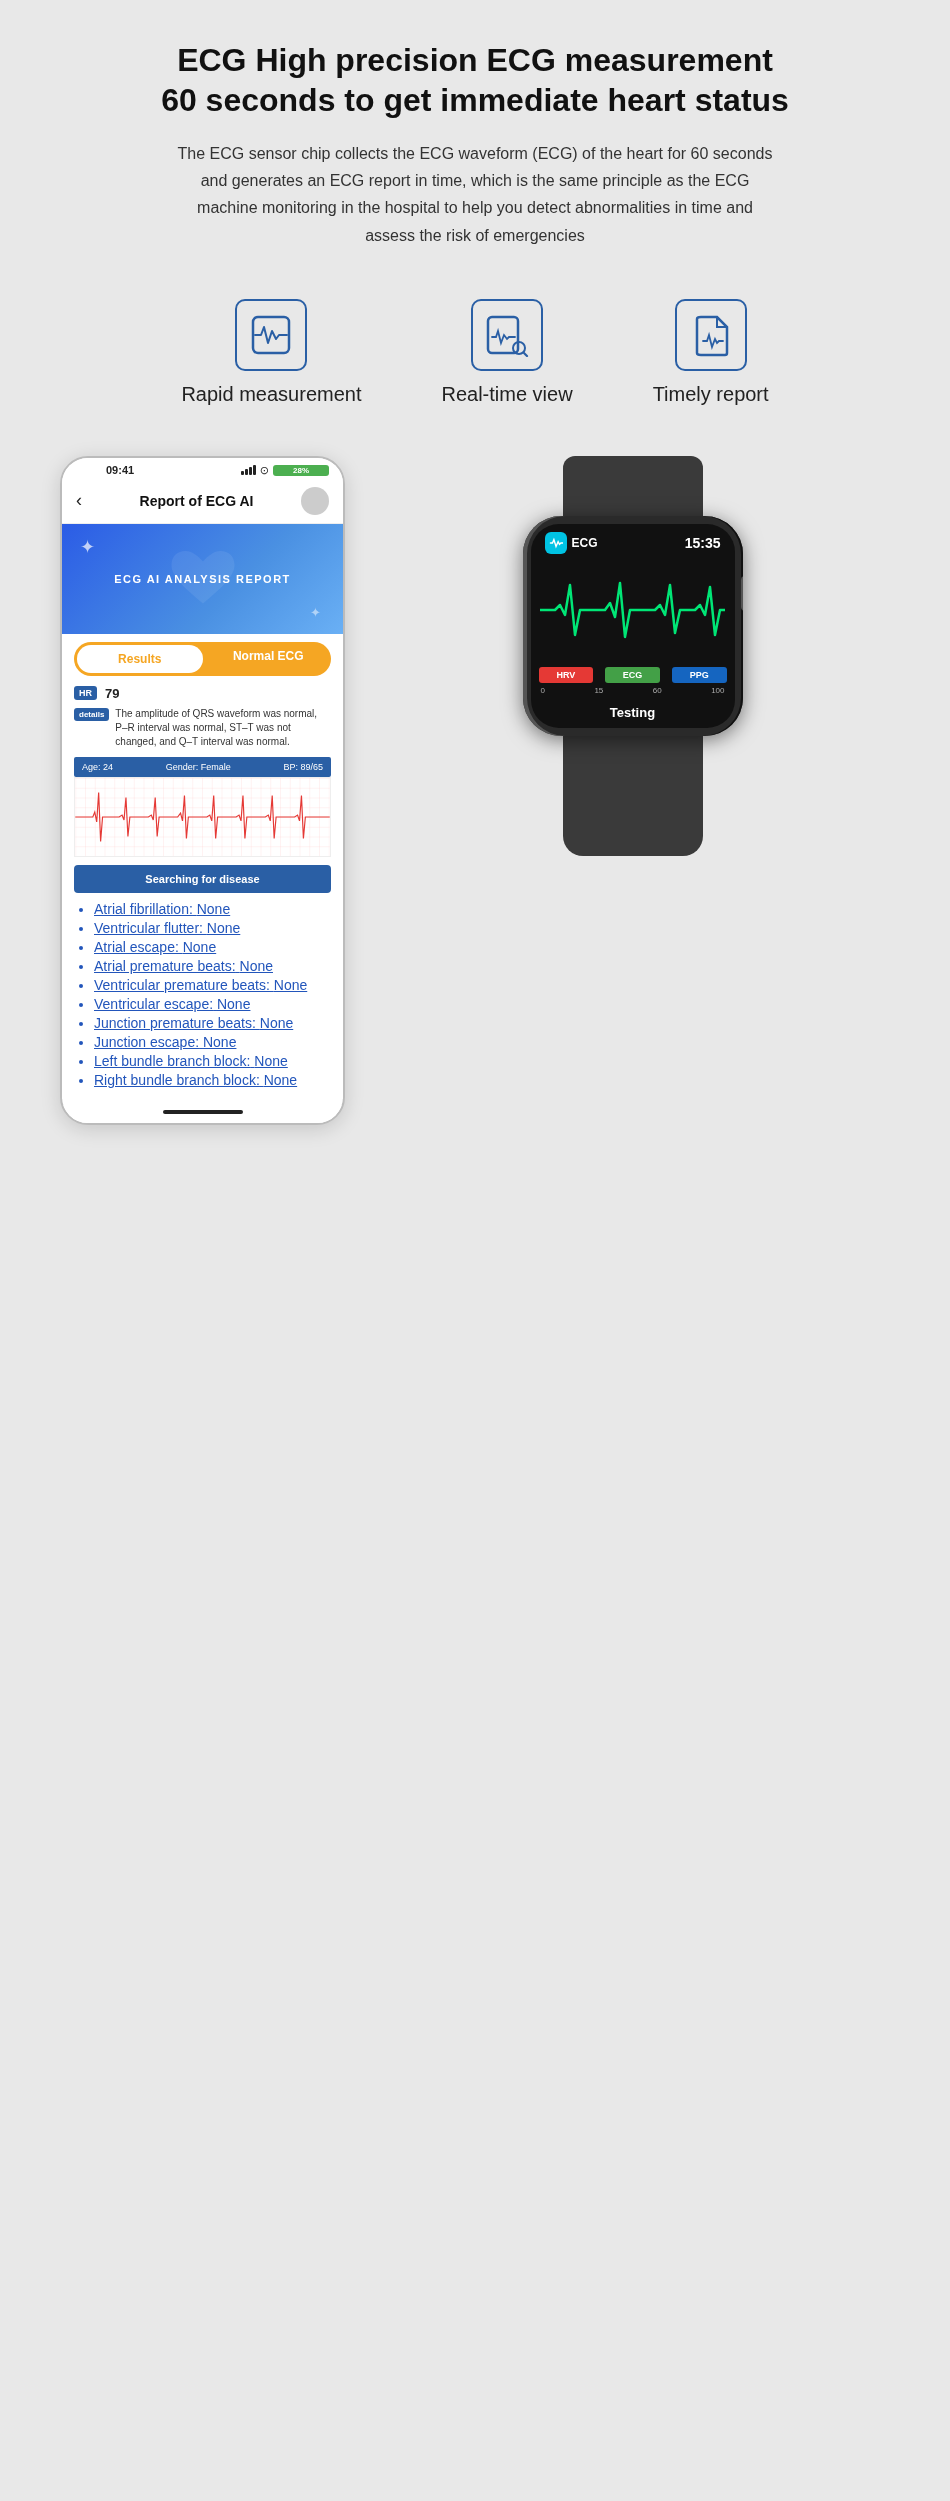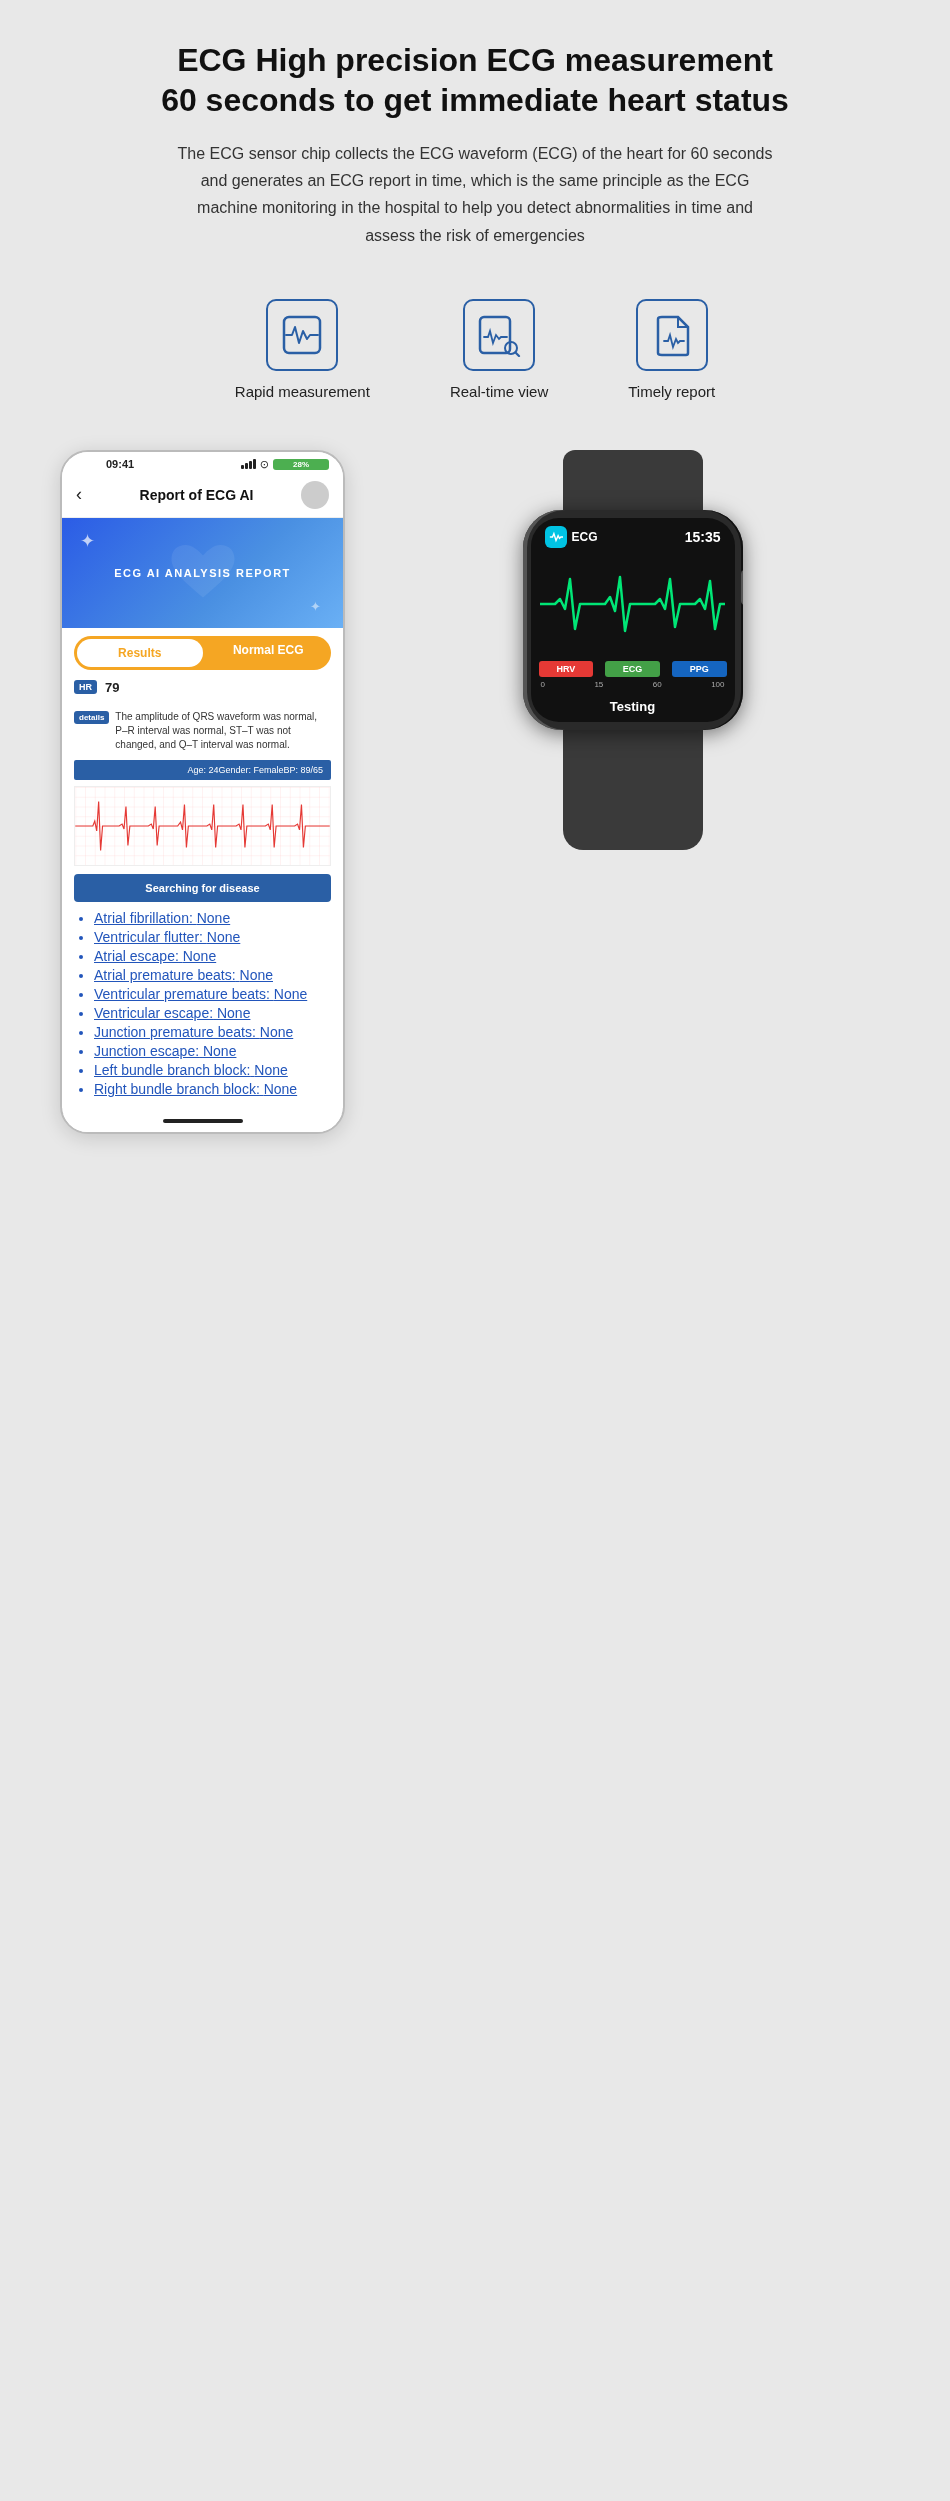--- a/index.html
+++ b/index.html
@@ -54,21 +54,21 @@
       border-radius: 10px;
       display: flex;
       align-items: center;
       justify-content: center;
     }
     .feature-icon-box svg {
       width: 44px;
       height: 44px;
     }
     .feature-label {
-      font-size: 15px;
+      font-size: 20px;
       color: #222;
       font-weight: 500;
       text-align: left;
     }
     .bottom-section {
       display: flex;
       align-items: flex-start;
       gap: 30px;
       width: 100%;
       justify-content: center;
@@ -194,21 +194,21 @@
       margin: 3px;
     }
     .result-tab.inactive {
       color: #fff;
     }
     
     .hr-row {
       display: flex;
       align-items: center;
       gap: 8px;
-      margin-bottom: 15px;
+      margin-bottom: 6px;
     }
     .hr-badge {
       background: #2a5fa5;
       color: #fff;
       font-size: 9px;
       font-weight: 700;
       padding: 2px 5px;
       border-radius: 3px;
     }
     .hr-value {
@@ -238,23 +238,22 @@
       color: #333;
       line-height: 1.4;
     }
     
     .patient-info-bar {
       background: #2a5fa5;
       color: #fff;
       font-size: 9px;
       padding: 5px 8px;
       display: flex;
-      justify-content: flex-end;
+      justify-content: space-between;
       border-radius: 2px;
-      margin-bottom: 6px;
     }
     
     .ecg-graph-area {
       border: 1px solid #eee;
       height: 80px;
       background: #fff;
       margin-bottom: 8px;
       position: relative;
       overflow: hidden;
     }

